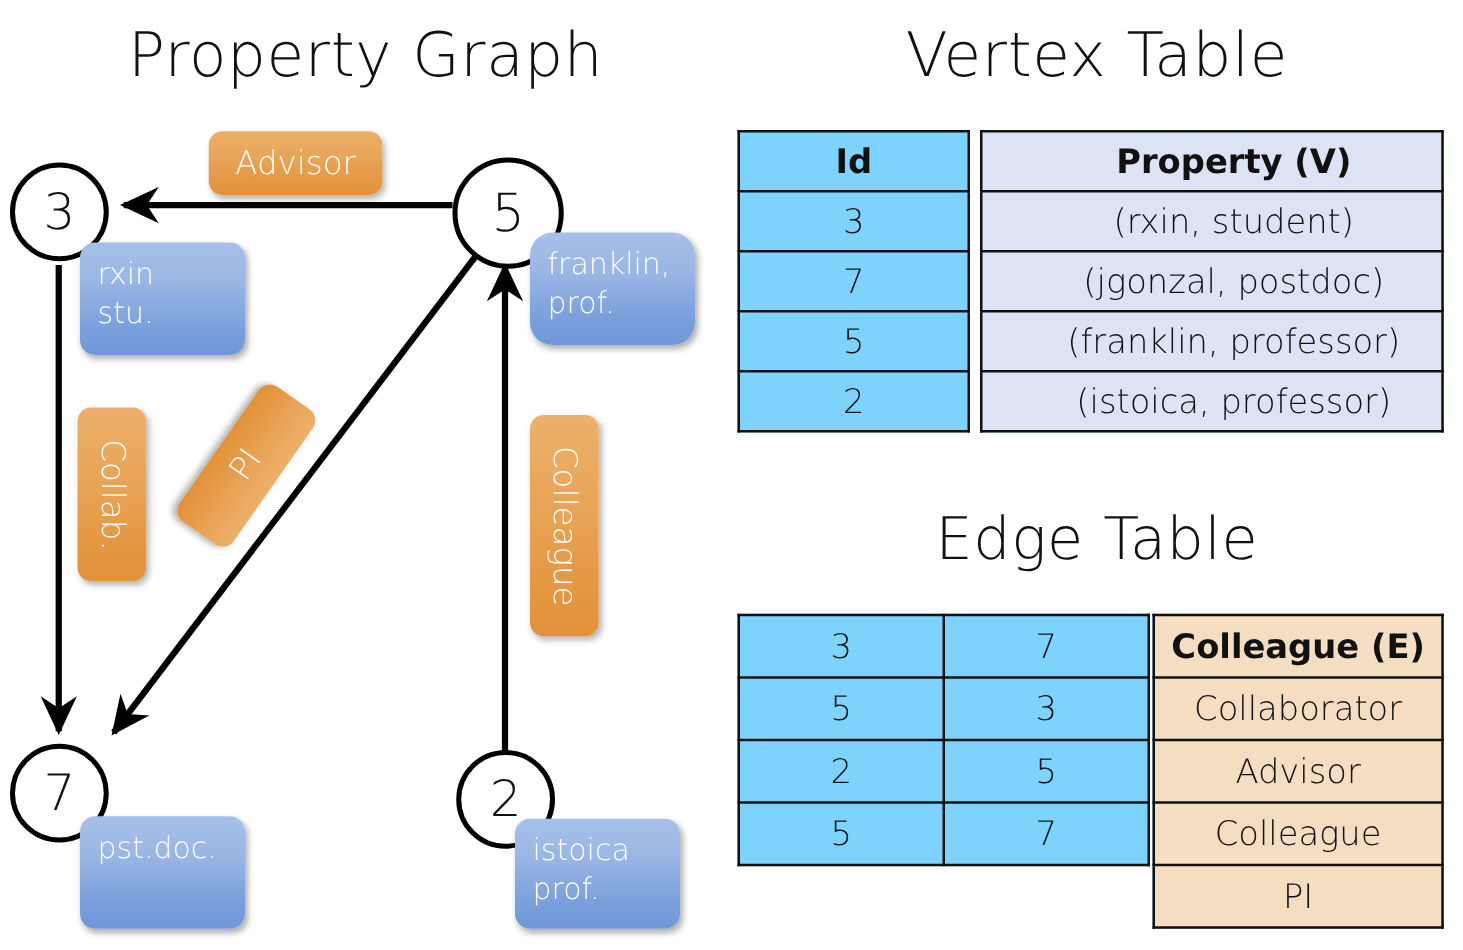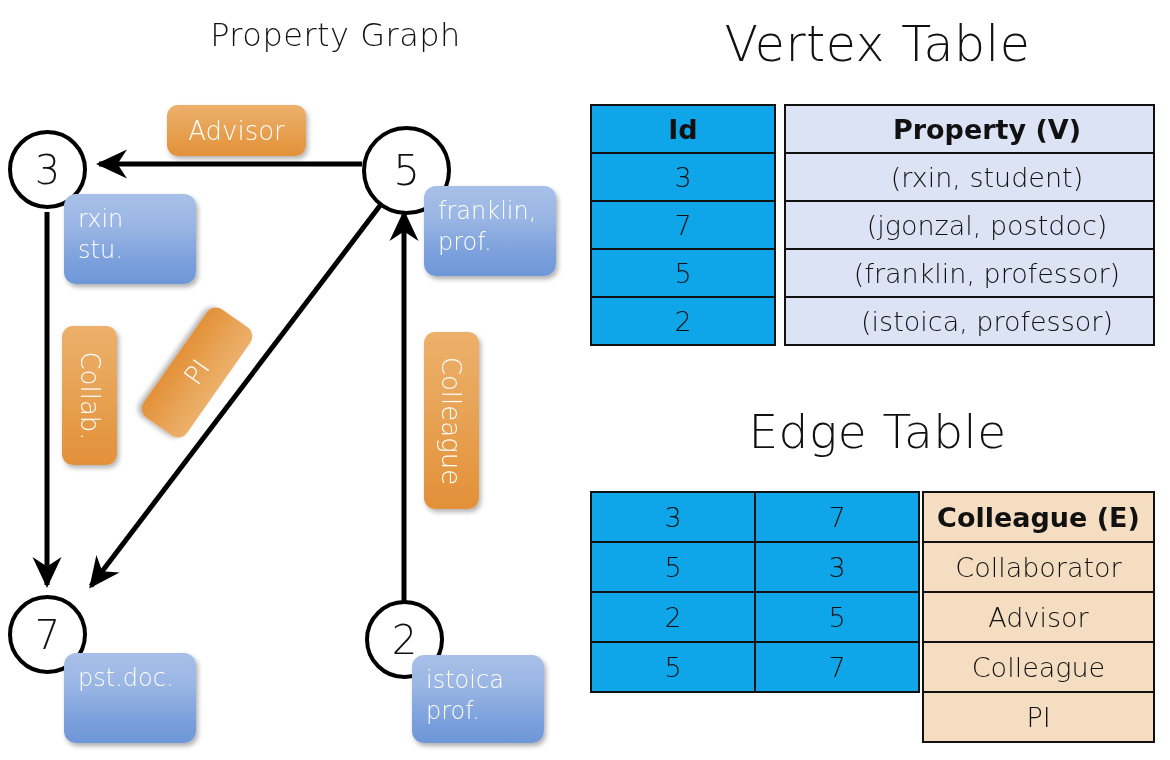--- a/index.html
+++ b/index.html
@@ -21,22 +21,21 @@
     position: absolute;
     font-family: "DejaVu Sans", sans-serif;
     font-weight: 300;
     color: #111111;
     white-space: nowrap;
     letter-spacing: 0.5px;
   }
   #title-property-graph {
     left: 0; top: 16px; width: 585px;
     text-align: center;
-    font-size: 32px;
-    margin-left: 43px;
+    font-size: 49px;
   }
   #title-vertex-table {
     left: 585px; top: 16px; width: 585px;
     text-align: center;
     font-size: 49px;
   }
   #title-edge-table {
     left: 585px; top: 404px; width: 585px;
     text-align: center;
     font-size: 47px;
@@ -100,21 +99,21 @@
     white-space: nowrap;
   }
   .edge-label > span { display: block; }
 
   
   .tbl {
     position: absolute;
     border-collapse: collapse;
     font-family: "DejaVu Sans", sans-serif;
     font-weight: 300;
-    background: #0ea5e9;
+    background: #7dd3fc;
   }
   .tbl td, .tbl th {
     border: 2px solid #111111;
     text-align: center;
     font-weight: 300;
     color: #111;
     padding: 0;
   }
   .tbl th {
     font-weight: bold;
@@ -168,21 +167,21 @@
     <span>3</span>
   </div>
   <div class="prop-box" style="left:64px; top:194px; width:132px; height:90px;">
     <div>rxin</div>
     <div>stu.</div>
   </div>
 
   <div class="vertex-node" style="left:362px; top:126px; width:89px; height:89px; font-size:42px;">
     <span>5</span>
   </div>
-  <div class="prop-box" style="left:424px; top:186px; width:132px; height:90px;">
+  <div class="prop-box" style="left:424px; top:186px; width:132px; height:90px;border-radius:18px;">
     <div>franklin,</div>
     <div>prof.</div>
   </div>
 
   <div class="vertex-node" style="left:8px; top:595px; width:79px; height:79px; font-size:40px;">
     <span>7</span>
   </div>
   <div class="prop-box" style="left:64px; top:653px; width:132px; height:90px;">
     <div>pst.doc.</div>
   </div>

